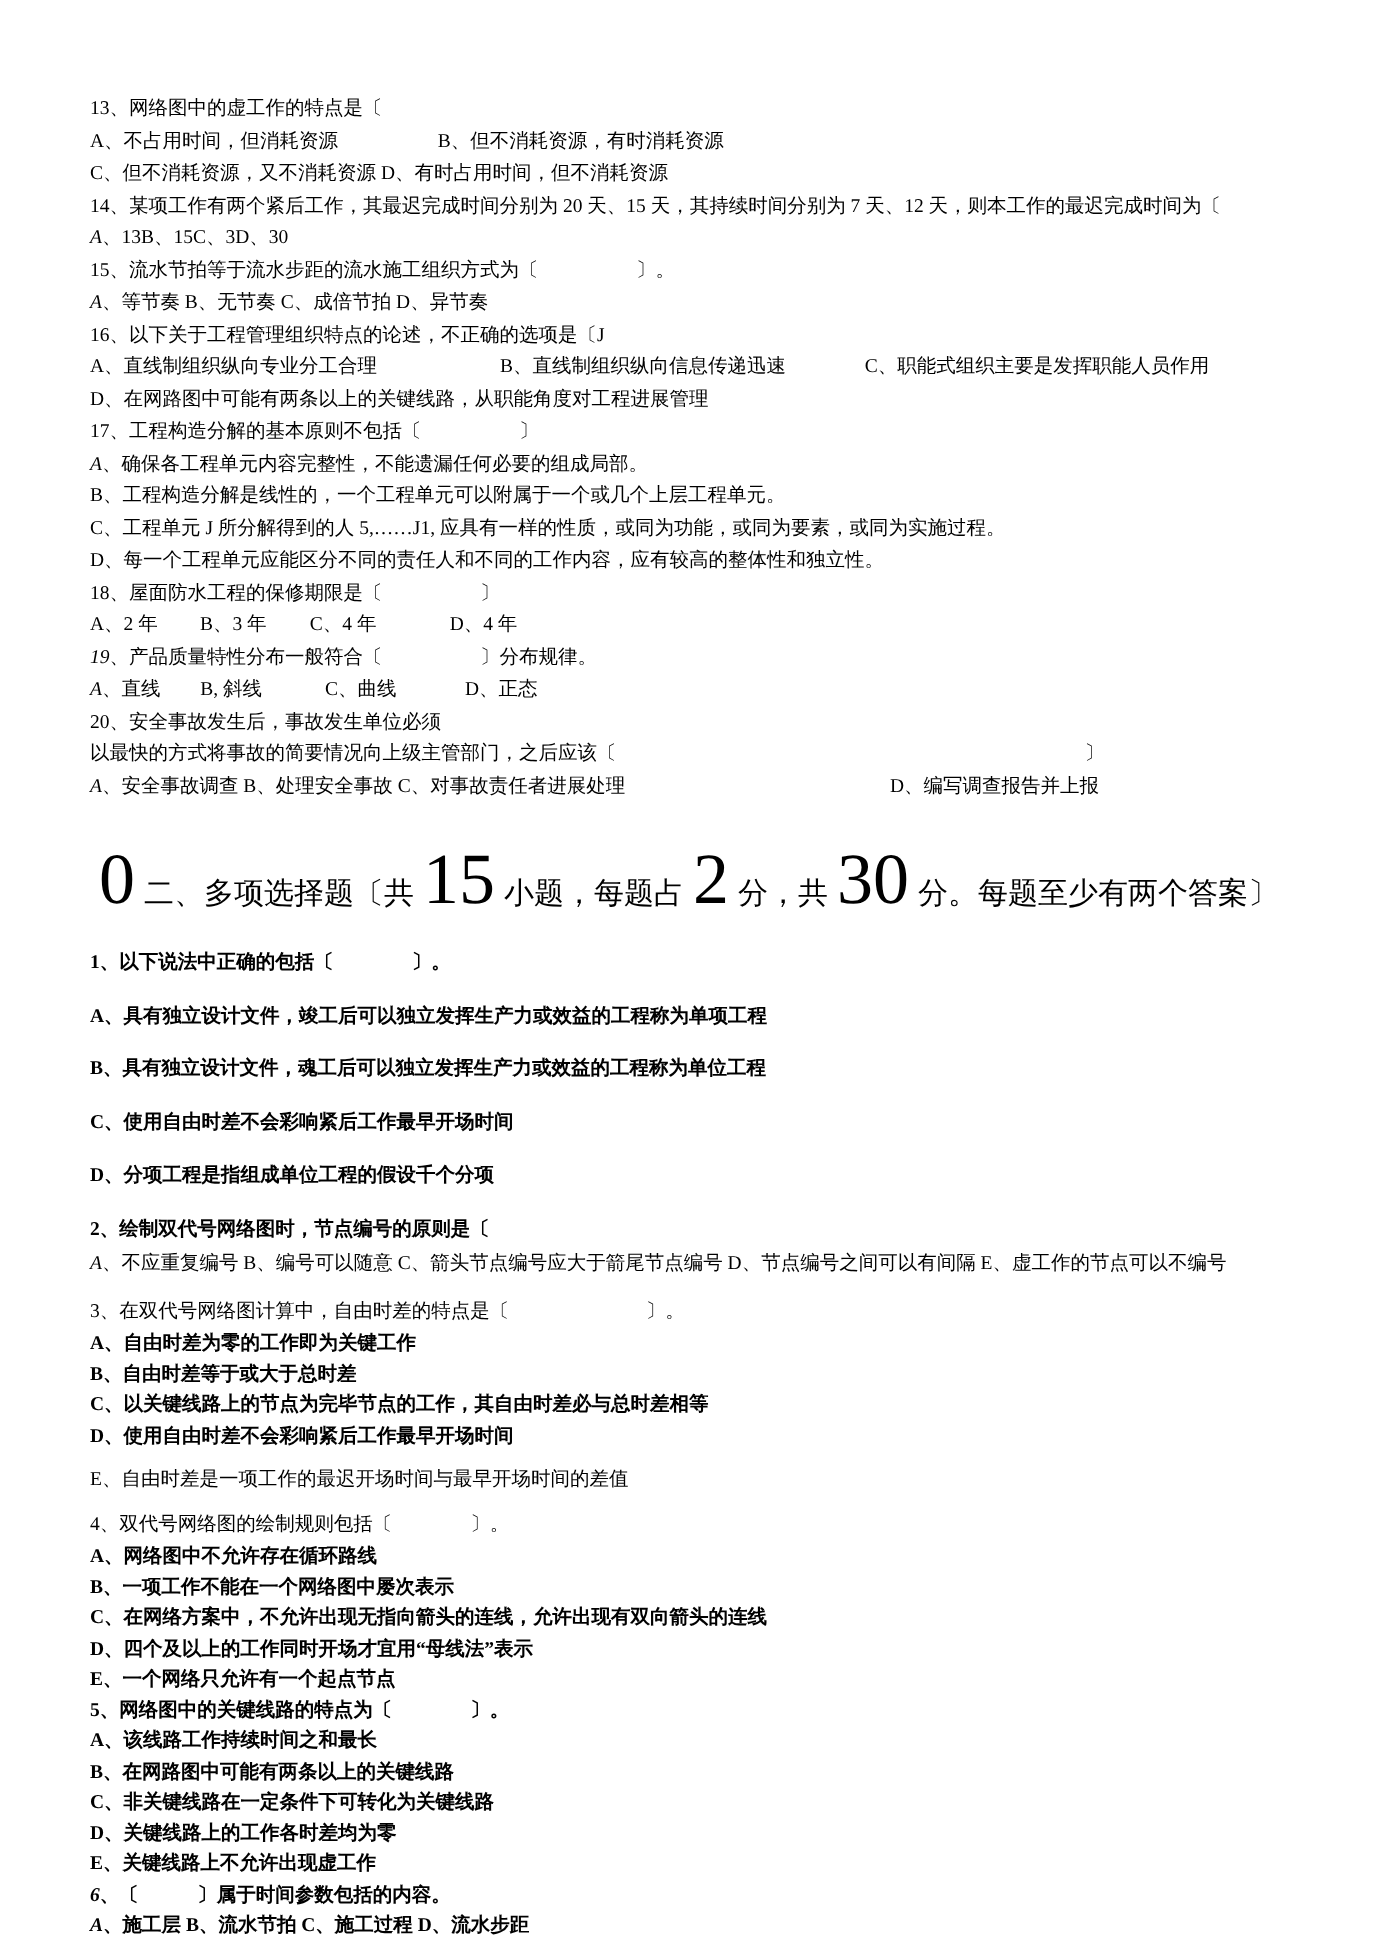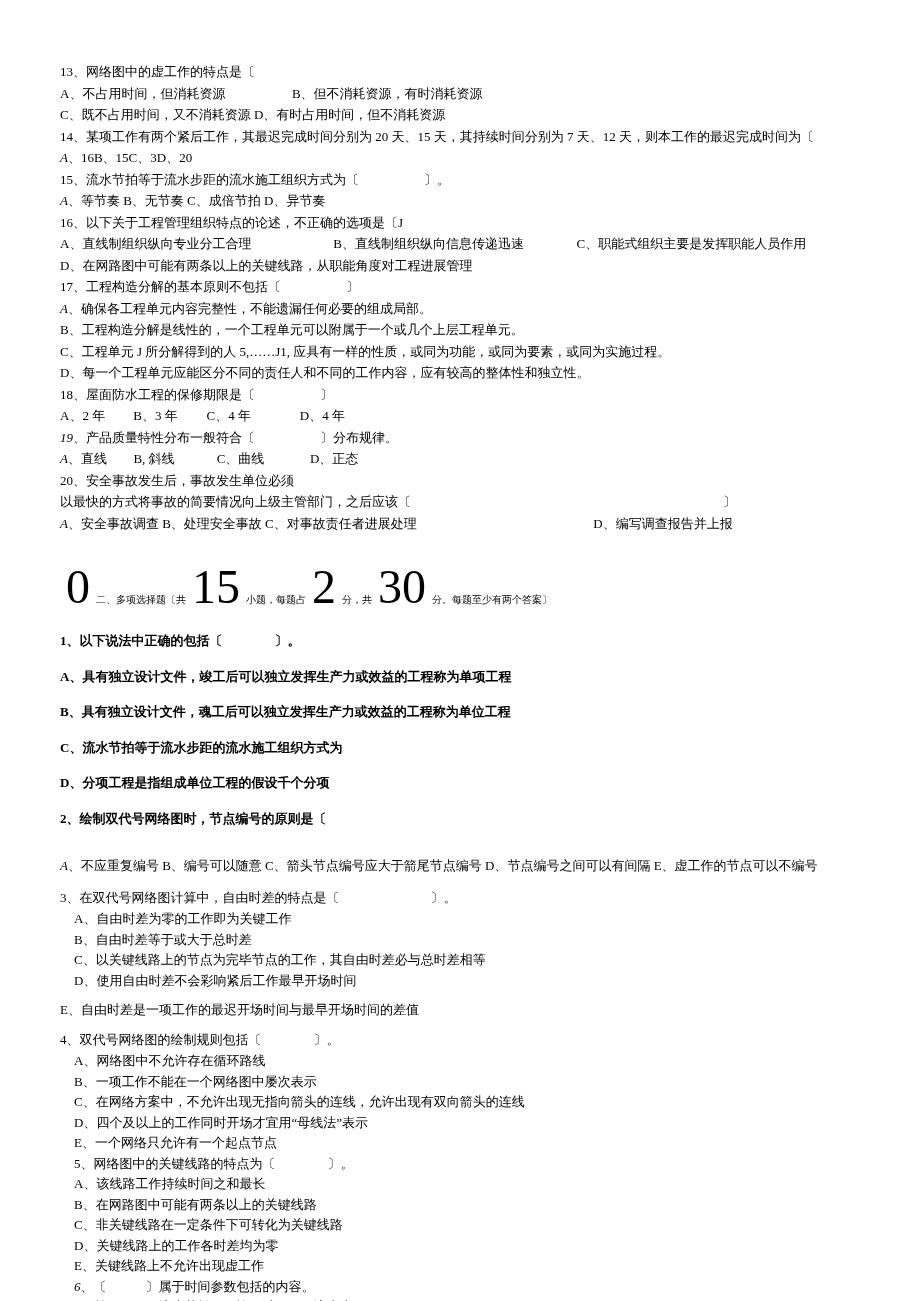--- a/index.html
+++ b/index.html
@@ -26,48 +26,49 @@
     align-items: baseline;
     flex-wrap: wrap;
   }
   .bignum {
     font-family: "Times New Roman", serif;
     font-size: 48px;
     line-height: 1;
     margin: 0 6px;
   }
   .sec2text {
-    font-size: 10px;
+    font-size: 20px;
   }
   .q-sp {
     margin-top: 16px;
     font-weight: bold;
   }
   .tight {
-    margin: 1px 14px;
+    margin: 1px 0;
+    font-weight: bold;
   }
   .gap-opts span { display:inline-block; }
 </style>
 </head>
 <body>
 
 <div class="line">13、网络图中的虚工作的特点是〔</div>
 <div class="line">
   <span>A、不占用时间，但消耗资源</span>
   <span style="display:inline-block;width:60px"></span>
   <span>B、但不消耗资源，有时消耗资源</span>
 </div>
 <div class="line">
-  <span>C、既不占用时间，又不消耗资源</span>
+  <span>C、但不消耗资源，又不消耗资源</span>
   <span>D、有时占用时间，但不消耗资源</span>
 </div>
 
 <div class="line">14、某项工作有两个紧后工作，其最迟完成时间分别为 20 天、15 天，其持续时间分别为 7 天、12 天，则本工作的最迟完成时间为〔</div>
 <div class="line">
-  <span class="italic">A</span><span>、16B、15C、3D、20</span>
+  <span class="italic">A</span><span>、13B、15C、3D、30</span>
 </div>
 
 <div class="line">15、流水节拍等于流水步距的流水施工组织方式为〔　　　　　〕。</div>
 <div class="line" style="">
   <span class="italic">A</span><span>、等节奏 B、无节奏 C、成倍节拍 D、异节奏</span>
 </div>
 
 <div class="line">16、以下关于工程管理组织特点的论述，不正确的选项是〔J</div>
 <div class="line">
   <span style="display:inline-block;width:270px">A、直线制组织纵向专业分工合理</span>
@@ -118,25 +119,25 @@
   <span class="sec2text">小题，每题占</span>
   <span class="bignum">2</span>
   <span class="sec2text">分，共</span>
   <span class="bignum">30</span>
   <span class="sec2text">分。每题至少有两个答案〕</span>
 </div>
 
 <div class="line q-sp">1、以下说法中正确的包括〔　　　　〕。</div>
 <div class="line q-sp">A、具有独立设计文件，竣工后可以独立发挥生产力或效益的工程称为单项工程</div>
 <div class="line q-sp">B、具有独立设计文件，魂工后可以独立发挥生产力或效益的工程称为单位工程</div>
-<div class="line q-sp">C、流水节拍等于流水步距的流水施工组织方式为</div>
+<div class="line q-sp">C、使用自由时差不会彩响紧后工作最早开场时间</div>
 <div class="line q-sp">D、分项工程是指组成单位工程的假设千个分项</div>
 
 <div class="line q-sp">2、绘制双代号网络图时，节点编号的原则是〔</div>
-<div class="line" style="margin-top:28px">
+<div class="line" style="margin-top:4px">
   <span class="italic">A</span><span>、不应重复编号 B、编号可以随意 C、箭头节点编号应大于箭尾节点编号 D、节点编号之间可以有间隔 E、虚工作的节点可以不编号</span>
 </div>
 
 <div class="line" style="margin-top:12px">3、在双代号网络图计算中，自由时差的特点是〔　　　　　　　〕。</div>
 <div class="line tight">A、自由时差为零的工作即为关键工作</div>
 <div class="line tight">B、自由时差等于或大于总时差</div>
 <div class="line tight">C、以关键线路上的节点为完毕节点的工作，其自由时差必与总时差相等</div>
 <div class="line tight">D、使用自由时差不会彩响紧后工作最早开场时间</div>
 <div class="line" style="margin-top:10px">E、自由时差是一项工作的最迟开场时间与最早开场时间的差值</div>
 

